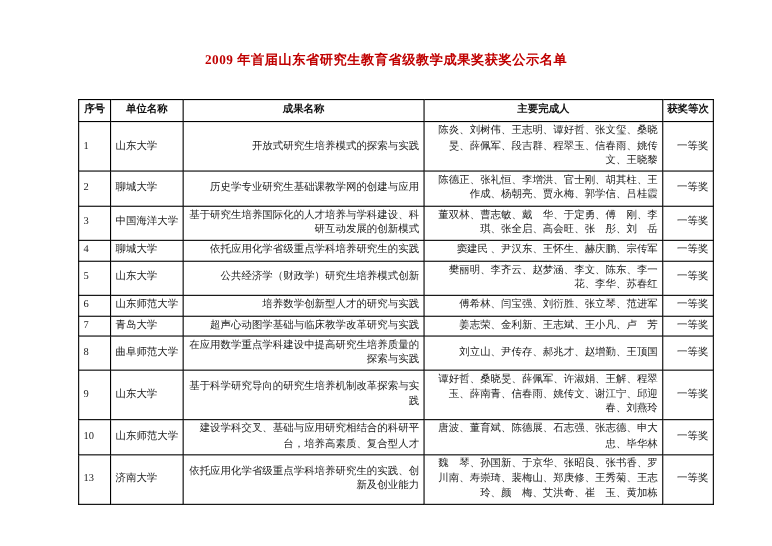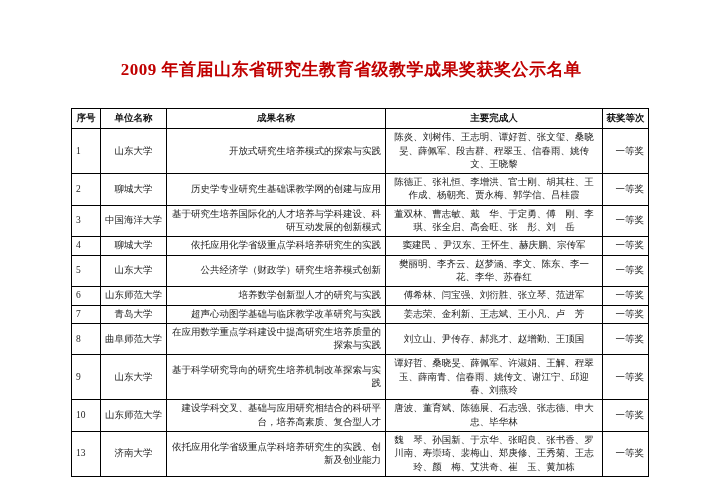--- a/index.html
+++ b/index.html
@@ -11,24 +11,24 @@
     overflow: hidden;
     font-family: "Liberation Serif", "DejaVu Serif", serif;
   }
   .page {
     width: 702px;
     height: 496px;
     position: relative;
     background: #ffffff;
   }
   .doc-title {
-    margin: 12px;
+    margin: 0;
     padding-top: 46px;
     text-align: center;
-    font-size: 17px;
+    font-size: 12px;
     font-weight: bold;
     letter-spacing: 0.5px;
     color: #c00000;
   }
   table.awards {
     border-collapse: collapse;
     table-layout: fixed;
     width: 577px;
     margin: 27px 0 0 71px;
     background: #ffffff;
@@ -48,23 +48,23 @@
     vertical-align: middle;
     word-break: break-all;
   }
   table.awards th {
     font-weight: bold;
     text-align: center;
     padding: 3px 1px;
     color: #111111;
   }
   td.c-seq  { text-align: left; padding-left: 5px; }
-  td.c-unit { text-align: center; }
+  td.c-unit { text-align: left; }
   td.c-ach  { text-align: right; }
-  td.c-ppl  { text-align: center; }
+  td.c-ppl  { text-align: right; }
   td.c-awd  { text-align: right; padding-left: 1px; padding-right: 1px; }
 </style>
 </head>
 <body>
 
 <div class="page">
   <h1 class="doc-title" style="color: rgb(192, 0, 0);">2009 年首届山东省研究生教育省级教学成果奖获奖公示名单</h1>
 
   <table class="awards">
     <colgroup>

